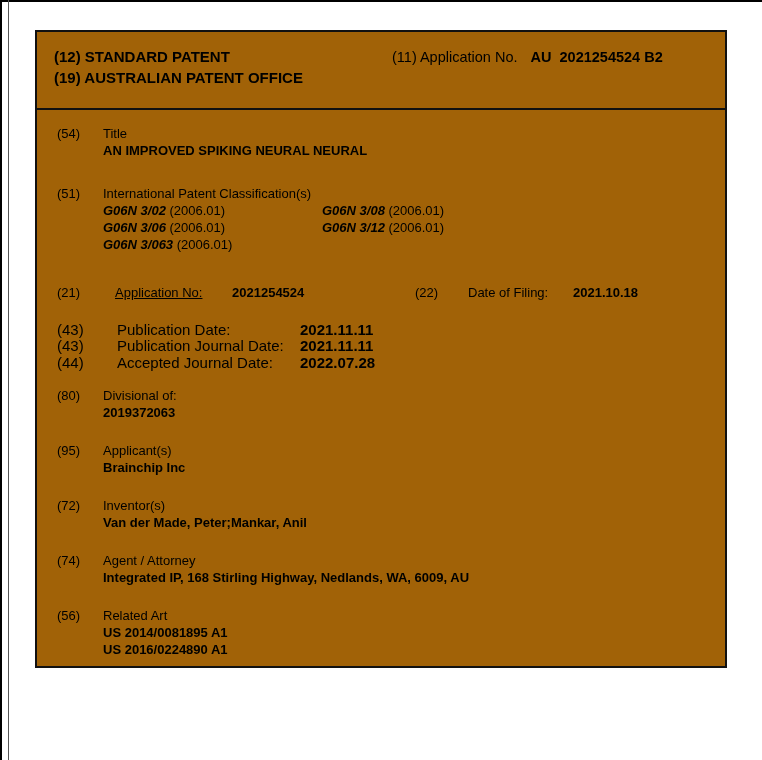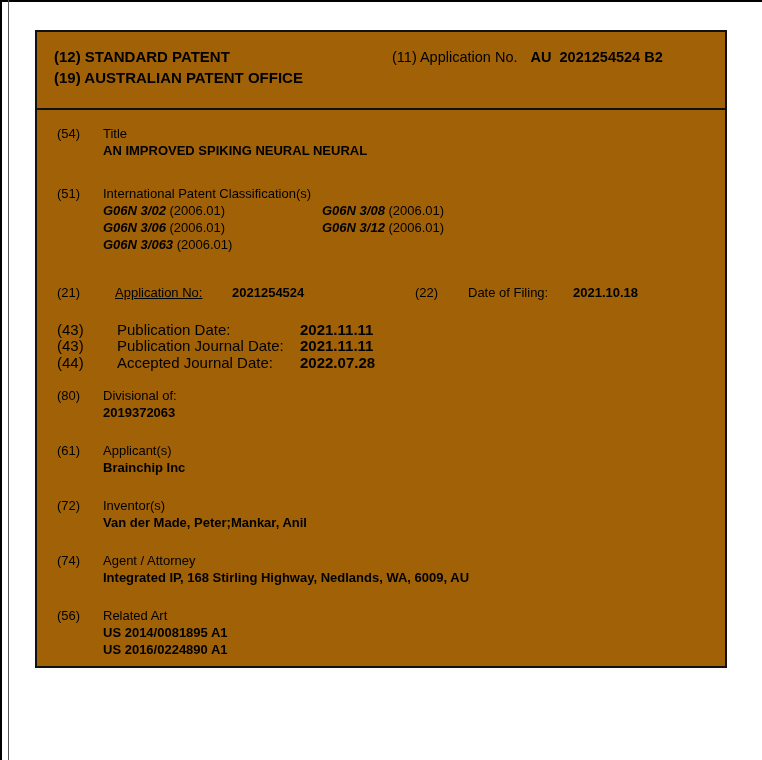--- a/index.html
+++ b/index.html
@@ -145,21 +145,21 @@
 
     <div class="row s62">
       <span class="fcode">(80)</span>
       <div class="content">
         <div>Divisional of:</div>
         <div class="b">2019372063</div>
       </div>
     </div>
 
     <div class="row s71">
-      <span class="fcode">(61)</span>
+      <span class="fcode">(95)</span>
       <div class="content">
         <div>Applicant(s)</div>
         <div class="b">Brainchip Inc</div>
       </div>
     </div>
 
     <div class="row s72">
       <span class="fcode">(72)</span>
       <div class="content">
         <div>Inventor(s)</div>

